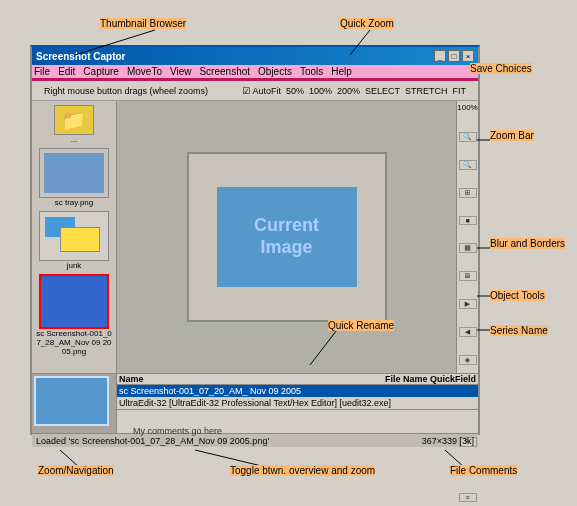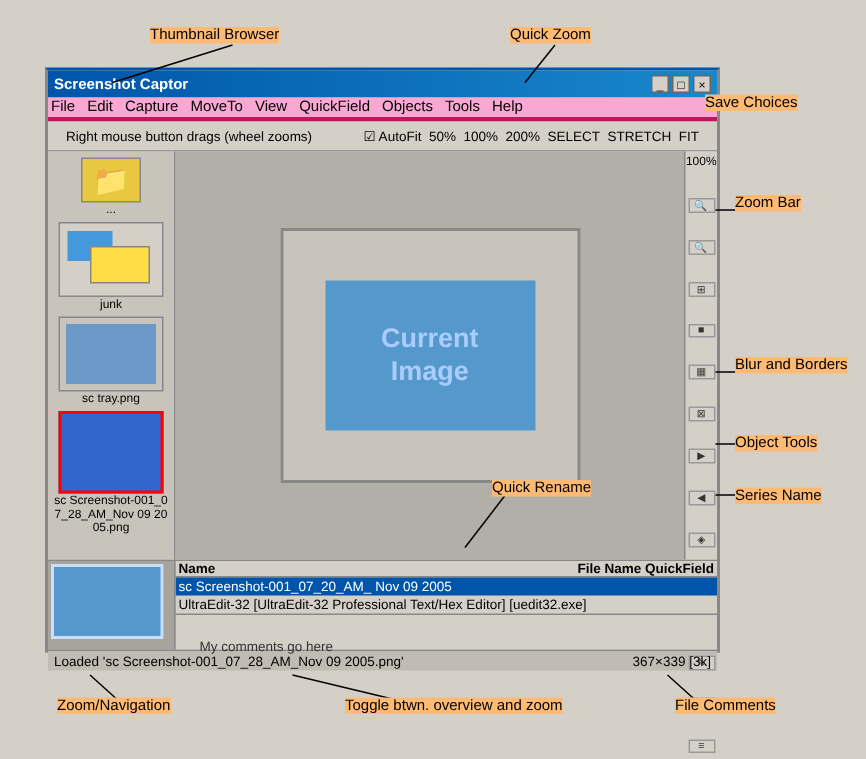--- a/index.html
+++ b/index.html
@@ -338,55 +338,55 @@
         <div class="tb-btn">×</div>
       </div>
     </div>
 
     <div class="menu-bar">
       <span class="menu-item">File</span>
       <span class="menu-item">Edit</span>
       <span class="menu-item">Capture</span>
       <span class="menu-item">MoveTo</span>
       <span class="menu-item">View</span>
-      <span class="menu-item">QuickField</span>
+      <span class="menu-item">Screenshot</span>
       <span class="menu-item">Objects</span>
       <span class="menu-item">Tools</span>
       <span class="menu-item">Help</span>
     </div>
 
     <div class="toolbar">
       <span class="toolbar-text">Right mouse button drags (wheel zooms)</span>
       <span style="margin-left:auto; font-size:9px;">☑ AutoFit&nbsp; 50%&nbsp; 100%&nbsp; 200%&nbsp; SELECT&nbsp; STRETCH&nbsp; FIT</span>
     </div>
 
     <div class="main-content">
 
       <div class="thumbnail-panel">
 
         <div class="thumb-item">
           <div style="width:40px;height:30px;background:#e8c840;border:1px solid #888;display:flex;align-items:center;justify-content:center;">
             <span style="font-size:20px;">📁</span>
           </div>
           <span class="thumb-label">...</span>
+        </div>
+
+        <div class="thumb-item">
+          <div style="width:70px;height:50px;background:#c8c4bc;border:1px solid #888;position:relative;">
+            <div style="position:absolute;top:4px;left:4px;width:60px;height:40px;background:#4488cc;opacity:0.7;"></div>
+          </div>
+          <span class="thumb-label">sc tray.png</span>
         </div>
 
         <div class="thumb-item">
           <div style="width:70px;height:50px;background:#d4d0c8;border:1px solid #888;position:relative;">
             <div style="position:absolute;top:5px;left:5px;width:30px;height:20px;background:#4499dd;"></div>
             <div style="position:absolute;top:15px;left:20px;width:40px;height:25px;background:#ffdd44;border:1px solid #888;"></div>
           </div>
           <span class="thumb-label">junk</span>
-        </div>
-
-        <div class="thumb-item">
-          <div style="width:70px;height:50px;background:#c8c4bc;border:1px solid #888;position:relative;">
-            <div style="position:absolute;top:4px;left:4px;width:60px;height:40px;background:#4488cc;opacity:0.7;"></div>
-          </div>
-          <span class="thumb-label">sc tray.png</span>
         </div>
 
         <div class="thumb-item">
           <div style="width:70px;height:55px;background:#3366cc;border:2px solid #ff0000;"></div>
           <span class="thumb-label">sc Screenshot-001_07_28_AM_Nov 09 2005.png</span>
         </div>
       </div>
 
       <div class="image-area">
         <div class="image-placeholder">

